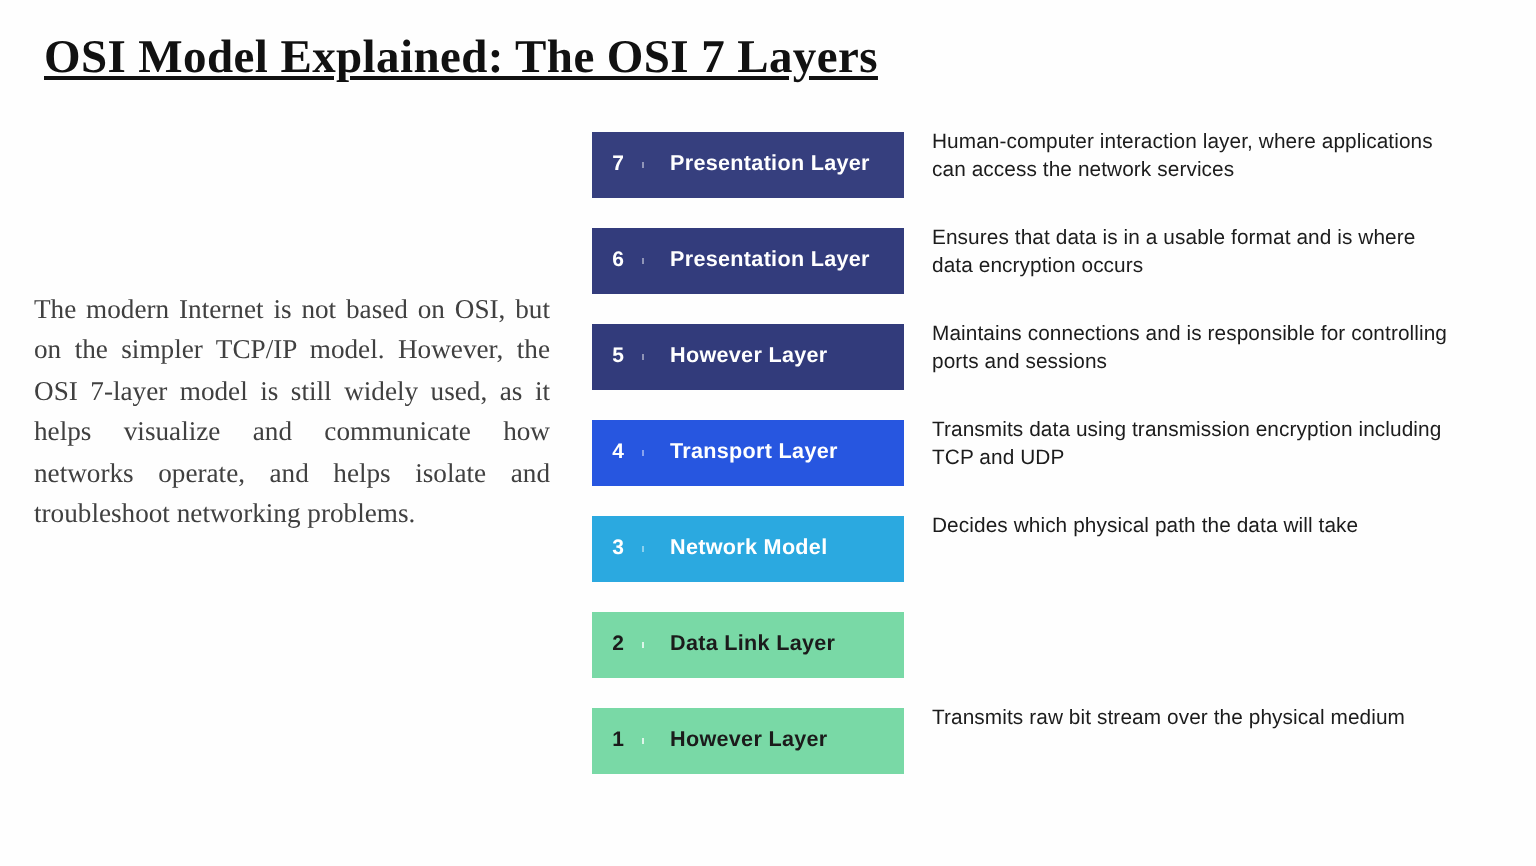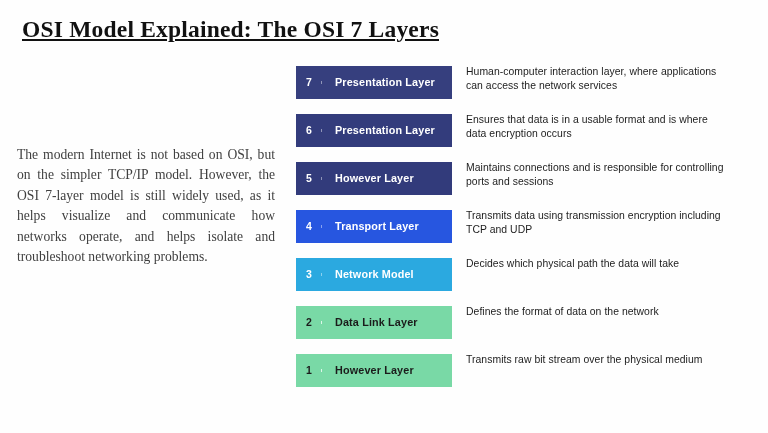--- a/index.html
+++ b/index.html
@@ -159,21 +159,20 @@
           <div class="layer-num">3<span class="layer-divider"></span></div>
           <div class="layer-name">Network Model</div>
         </div>
         <div class="layer-desc">Decides which physical path the data will take</div>
       </div>
       <div class="layer-row">
         <div class="layer-bar" style="background: rgb(121, 217, 166); color: rgb(27, 27, 27);">
           <div class="layer-num">2<span class="layer-divider" style="background: rgba(255, 255, 255, 0.75);"></span></div>
           <div class="layer-name">Data Link Layer</div>
         </div>
-        <div class="layer-desc">Defines the format of data on the network</div>
       </div>
       <div class="layer-row">
         <div class="layer-bar" style="background: rgb(121, 217, 166); color: rgb(27, 27, 27);">
           <div class="layer-num">1<span class="layer-divider" style="background: rgba(255, 255, 255, 0.75);"></span></div>
           <div class="layer-name">However Layer</div>
         </div>
         <div class="layer-desc">Transmits raw bit stream over the physical medium</div>
       </div>
     </div>
 

